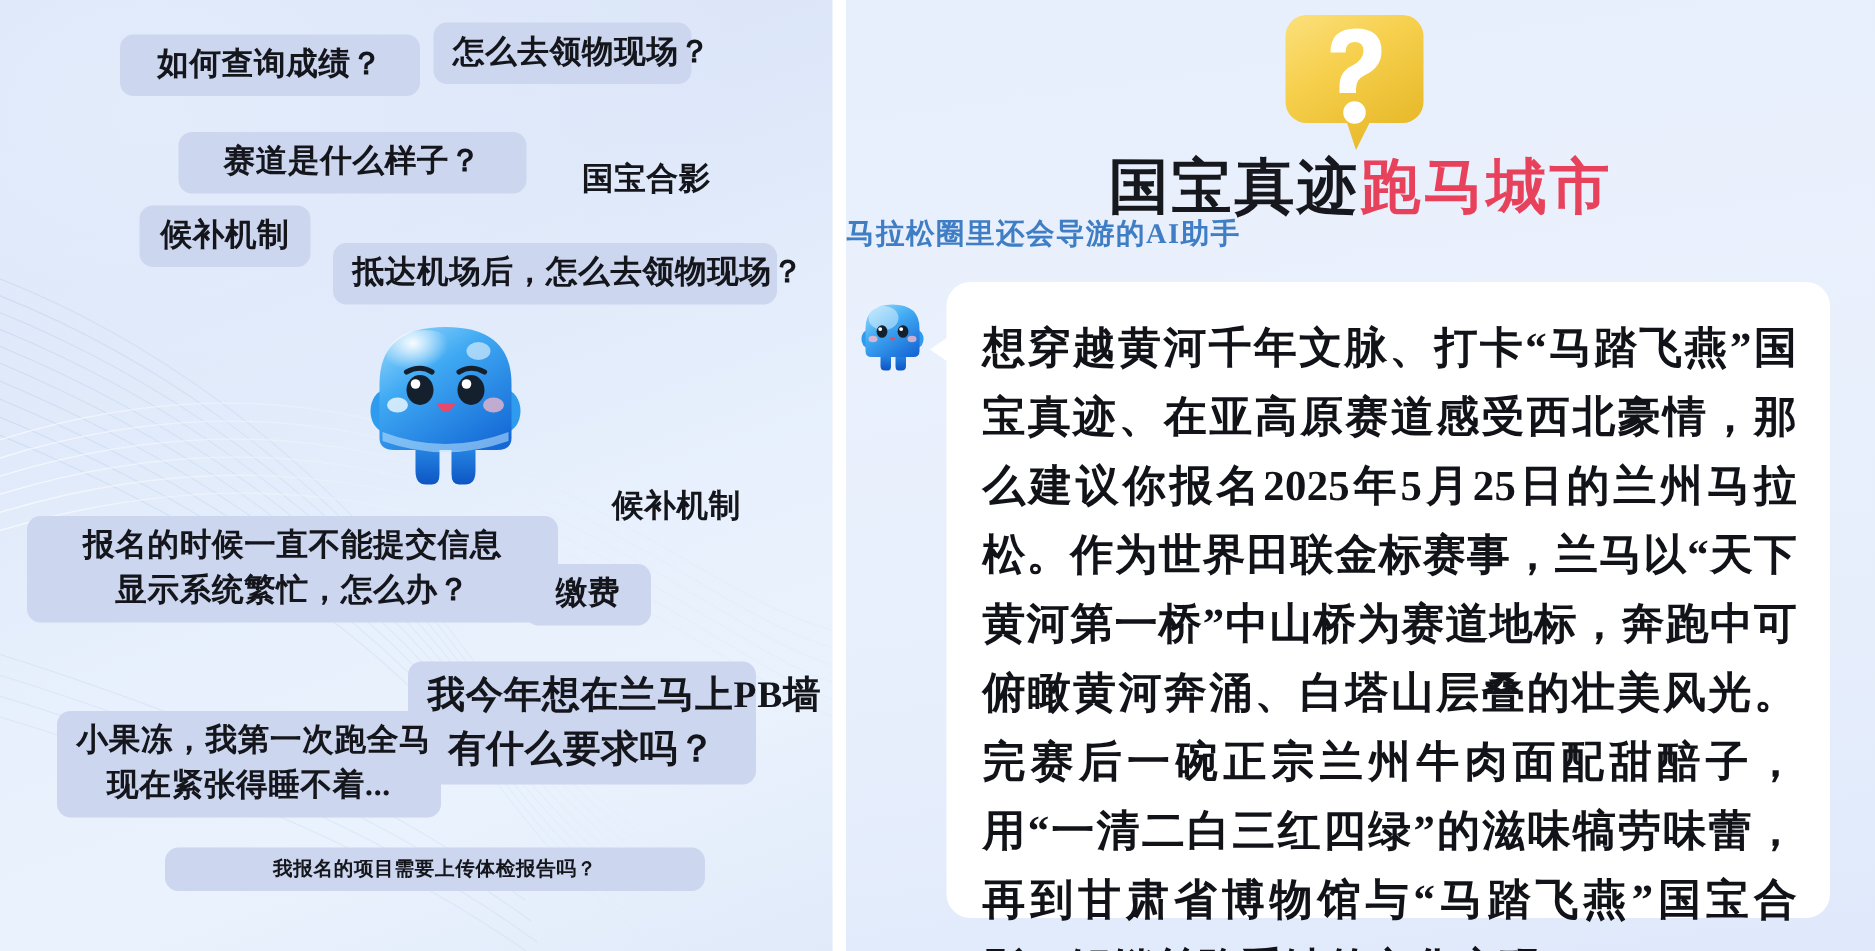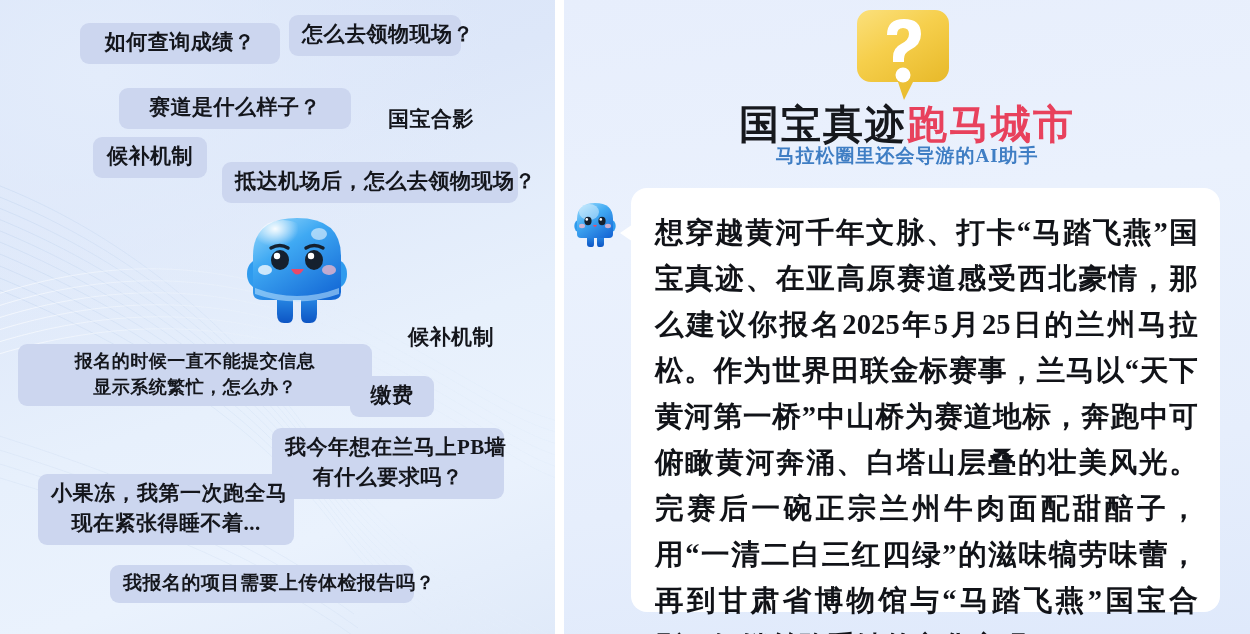--- a/index.html
+++ b/index.html
@@ -51,21 +51,21 @@
   #hero-title{
     position:absolute;left:0;right:0;top:97px;
     text-align:center;
     font-size:40px;font-weight:700;letter-spacing:2px;
     color:#16181d;
     font-family:"Liberation Serif","DejaVu Serif",serif;
   }
   #hero-title .accent{color:#e8415c;}
   #hero-sub{
     position:absolute;left:0;right:0;top:143px;
-    text-align:center;
+    text-align:left;
     font-size:19px;font-weight:700;letter-spacing:1px;
     color:#3f7ec4;
   }
 
   #mascot-small{position:absolute;left:9px;top:199px;width:44px;height:52px;}
 
   #answer-card{
     position:absolute;left:67px;top:188px;width:589px;height:424px;
     background:#ffffff;border-radius:16px;
     box-sizing:border-box;
@@ -129,28 +129,28 @@
     </svg>
 
     <div id="bubble-host">
         <div class="bubble" style="left: 80px; top: 23px; width: 200px; font-size: 21px;">如何查询成绩？</div>
         <div class="bubble" style="left: 289px; top: 15px; width: 172px; font-size: 21px;">怎么去领物现场？</div>
         <div class="bubble" style="left: 119px; top: 88px; width: 232px; font-size: 21px;">赛道是什么样子？</div>
         <div class="bubble plain" style="left: 375px; top: 100px; width: 104px; font-size: 21px;">国宝合影</div>
         <div class="bubble" style="left: 75px; top: 137px; width: 114px; font-size: 21px; margin-left: 18px;">候补机制</div>
         <div class="bubble" style="left: 222px; top: 162px; width: 296px; font-size: 21px;">抵达机场后，怎么去领物现场？</div>
         <div class="bubble plain" style="left: 395px; top: 318px; width: 104px; font-size: 21px;">候补机制</div>
-        <div class="bubble" style="left: 18px; top: 344px; width: 354px; font-size: 18px;">报名的时候一直不能提交信息
+        <div class="bubble" style="left: 18px; top: 344px; width: 354px; font-size: 21px;">报名的时候一直不能提交信息
 显示系统繁忙，怎么办？</div>
         <div class="bubble" style="left: 350px; top: 376px; width: 84px; font-size: 21px;">缴费</div>
-        <div class="bubble" style="left: 272px; top: 428px; width: 232px; font-size: 21px;">我今年想在兰马上PB墙
+        <div class="bubble" style="left: 272px; top: 441px; width: 232px; font-size: 25px;">我今年想在兰马上PB墙
 有什么要求吗？</div>
         <div class="bubble" style="left: 38px; top: 474px; width: 256px; font-size: 21px; text-align: center;">小果冻，我第一次跑全马
 现在紧张得睡不着...</div>
-        <div class="bubble" style="left: 110px; top: 565px; width: 304px; font-size: 19px;">我报名的项目需要上传体检报告吗？</div>
+        <div class="bubble" style="left: 110px; top: 565px; width: 360px; font-size: 13px;">我报名的项目需要上传体检报告吗？</div>
       </div>
 
     <div id="mascot-large">
       <svg viewBox="0 0 108 128" xmlns="http://www.w3.org/2000/svg">
         <defs>
           <linearGradient id="bodyG" x1="0.15" y1="0" x2="0.85" y2="1">
             <stop offset="0%" stop-color="#8fd4fb"></stop>
             <stop offset="35%" stop-color="#3fa9f3"></stop>
             <stop offset="100%" stop-color="#1469d6"></stop>
           </linearGradient>

